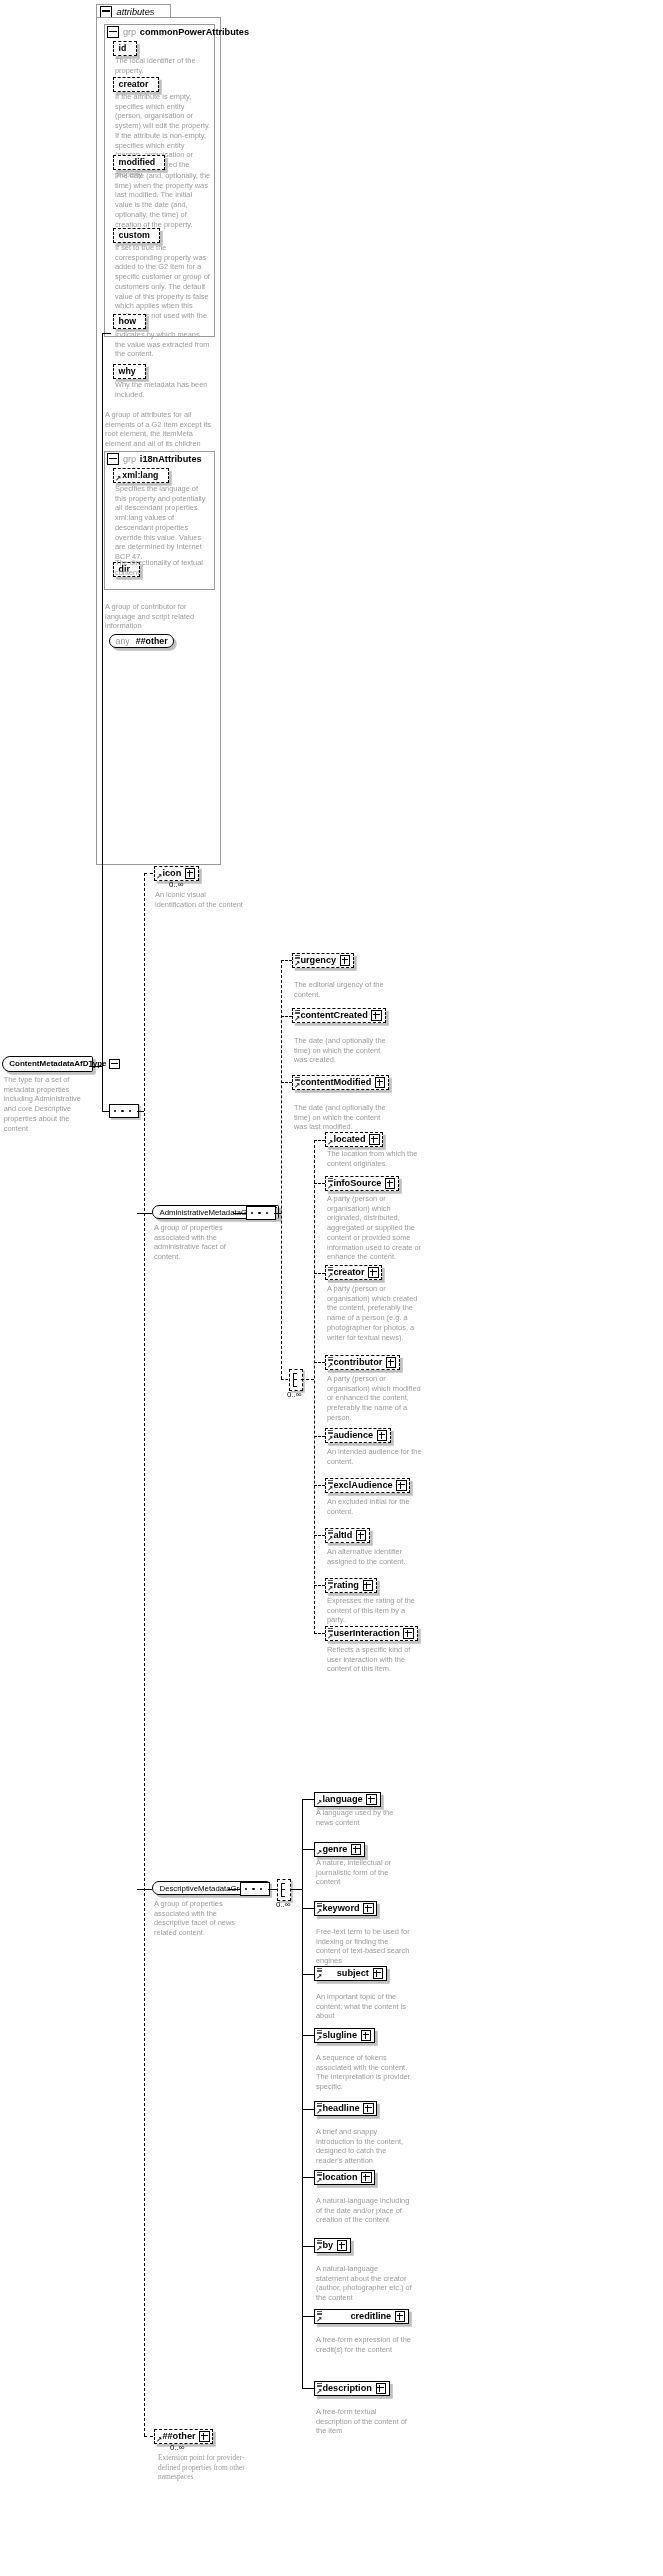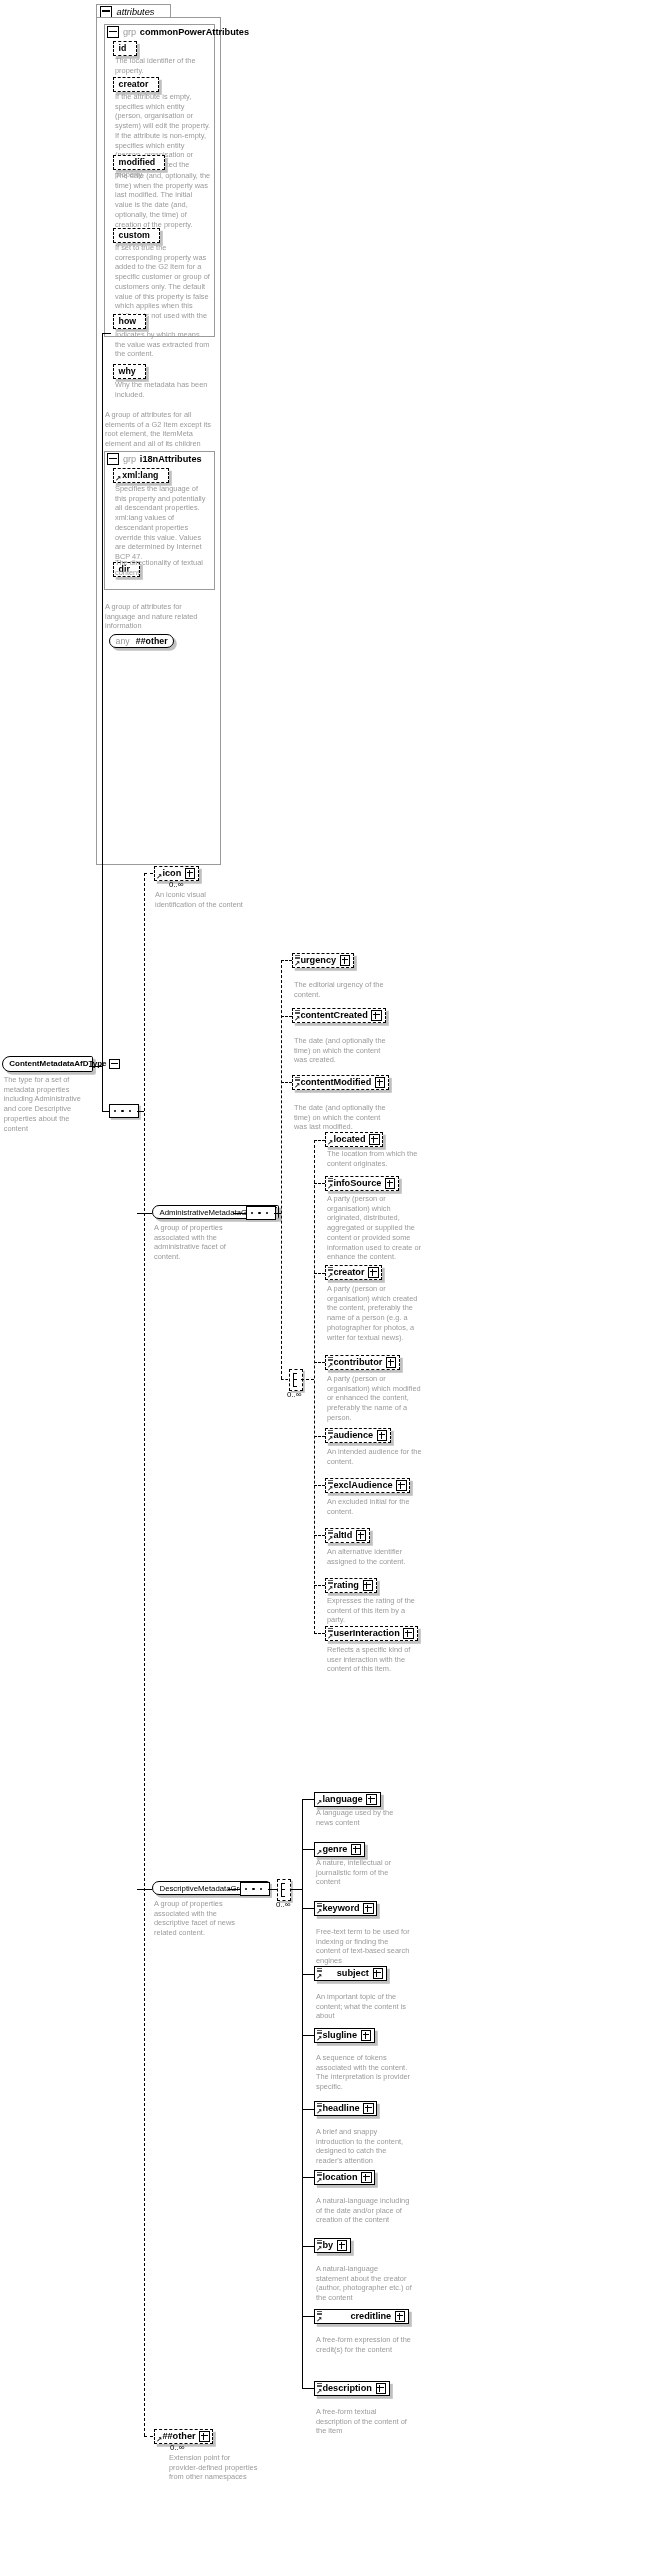--- a/index.html
+++ b/index.html
@@ -149,21 +149,21 @@
   <span class="arrowmark">↗</span>
   <span style="margin-left:3.7px;">xml:lang</span>
 </div>
 <div class="desc" style="left:115px;top:484px;width:96px;">Specifies the language of this property and potentially all descendant properties. xml:lang values of descendant properties override this value. Values are determined by Internet BCP 47.</div>
 
 <div class="nodebox dashed attr" style="left:113px;top:562px;">
   <span>dir</span>
 </div>
 <div class="desc" style="left:115px;top:558px;width:96px;">The directionality of textual content.</div>
 
-<div class="desc" style="left:105px;top:602px;width:109px;">A group of attributes for language and nature related information</div>
+<div class="desc" style="left:105px;top:602px;width:109px;">A group of contributor for language and script related information</div>
 
 <div class="anybox" style="left:109px;top:634px;">
   <span class="a">any</span>
   <span class="b" style="margin-left:3.7px;">##other</span>
 </div>
 
 <div class="typebox" style="left:1.8px;top:1056px;width:81px;">
   <span style="font-size:8px;">ContentMetadataAfDType</span>
   <span class="exp" style="margin-left:2.8px;"></span>
 </div>
@@ -532,14 +532,14 @@
 </div>
 <div class="desc" style="left:316px;top:2407px;width:96px;">A free-form textual description of the content of the item</div>
 
 <div class="dh" style="left:144px;top:2436px;width:9.2px;"></div>
 <div class="nodebox dashed" style="left:154px;top:2429px;">
   <span class="arrowmark">↗</span>
   <span style="margin-left:3.7px;">##other</span>
   <span class="exp plus"></span>
 </div>
 <div class="card" style="left:170px;top:2443px;">0..∞</div>
-<div class="desc" style="left:169px;top:2453px;width:92px;">Extension point for provider-defined properties from other namespaces</div>
+<div class="desc" style="left:158px;top:2453px;width:92px;font-family:Liberation Serif, serif;">Extension point for provider-defined properties from other namespaces</div>
 
 
 </body></html>

